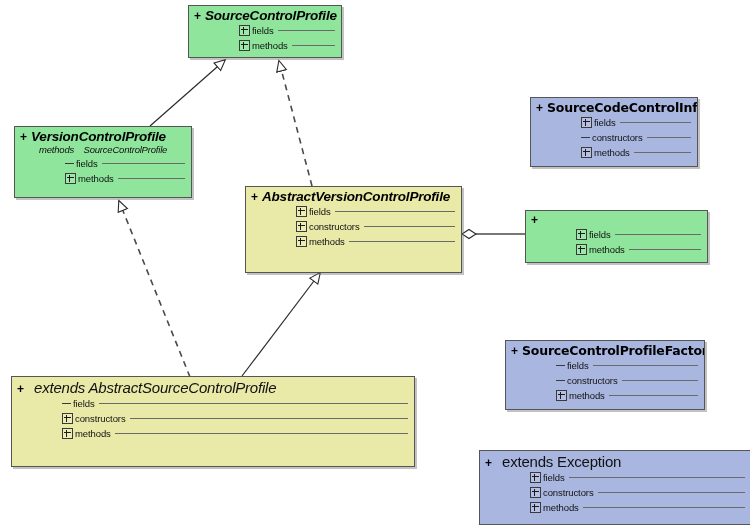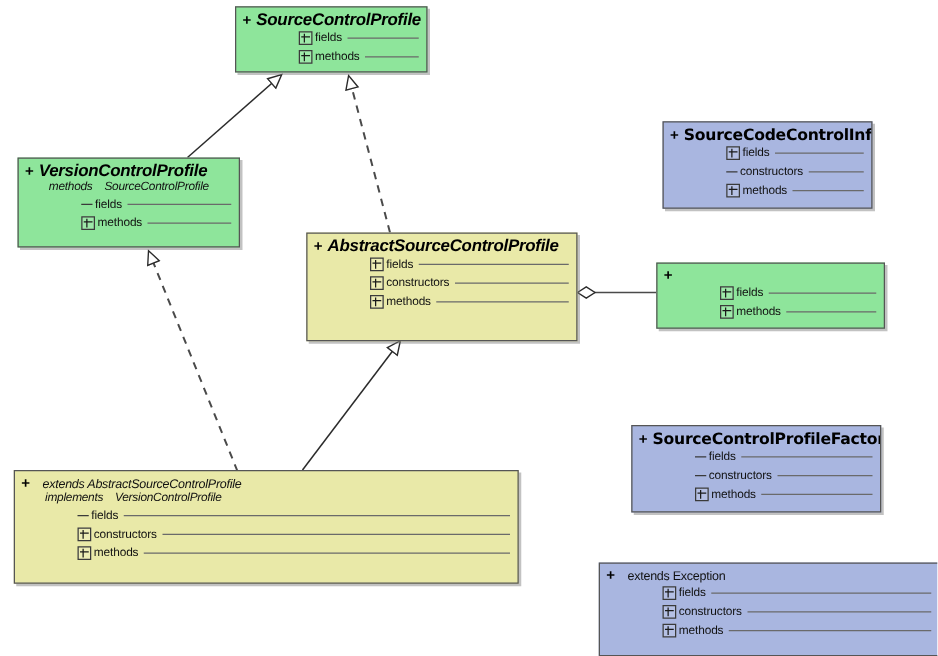--- a/index.html
+++ b/index.html
@@ -52,21 +52,21 @@
     font-size: 13.5px;
     font-weight: bold;
     color: #000;
     letter-spacing: -0.2px;
   }
   .cname.iface { font-style: italic; }
   .cname.abstract { font-style: italic; }
   .cname.concrete { font-style: normal; font-family: "DejaVu Sans", sans-serif; font-size:12.5px;}
 
   .ext-inline {
-    font-size: 10px;
+    font-size: 15px;
     font-style: italic;
     color: #111;
     margin-left: 6px;
     letter-spacing: -0.2px;
   }
   .ext-inline.plain { font-style: normal; }
 
   .subline {
     padding: 0 4px 1px 24px;
     white-space: nowrap;
@@ -194,21 +194,21 @@
     <div class="row">
       <span class="toggle plus"></span>
       <span class="rlabel">methods</span>
       <span class="rrule"></span>
     </div>
   </div>
 
   <div class="uml-box yellow" style="left:245px; top:186px; width:217px; height:87px;">
     <div class="hdr">
       <span class="vis">+</span>
-      <span class="cname abstract">AbstractSourceControlProfile</span>
+      <span class="cname abstract">AbstractVersionControlProfile</span>
     </div>
     <div class="row">
       <span class="toggle plus"></span>
       <span class="rlabel">fields</span>
       <span class="rrule"></span>
     </div>
     <div class="row">
       <span class="toggle plus"></span>
       <span class="rlabel">constructors</span>
       <span class="rrule"></span>
@@ -218,24 +218,20 @@
       <span class="rlabel">methods</span>
       <span class="rrule"></span>
     </div>
   </div>
 
   <div class="uml-box yellow" style="left:11px; top:376px; width:404px; height:91px;">
     <div class="hdr">
       <span class="vis">+</span>
       <span class="ext-inline">extends   AbstractSourceControlProfile</span>
     </div>
-    <div class="subline">
-      <span class="kw">implements</span>
-      <span>VersionControlProfile</span>
-    </div>
     <div class="row">
       <span class="toggle dash"></span>
       <span class="rlabel">fields</span>
       <span class="rrule"></span>
     </div>
     <div class="row">
       <span class="toggle plus"></span>
       <span class="rlabel">constructors</span>
       <span class="rrule"></span>
     </div>

